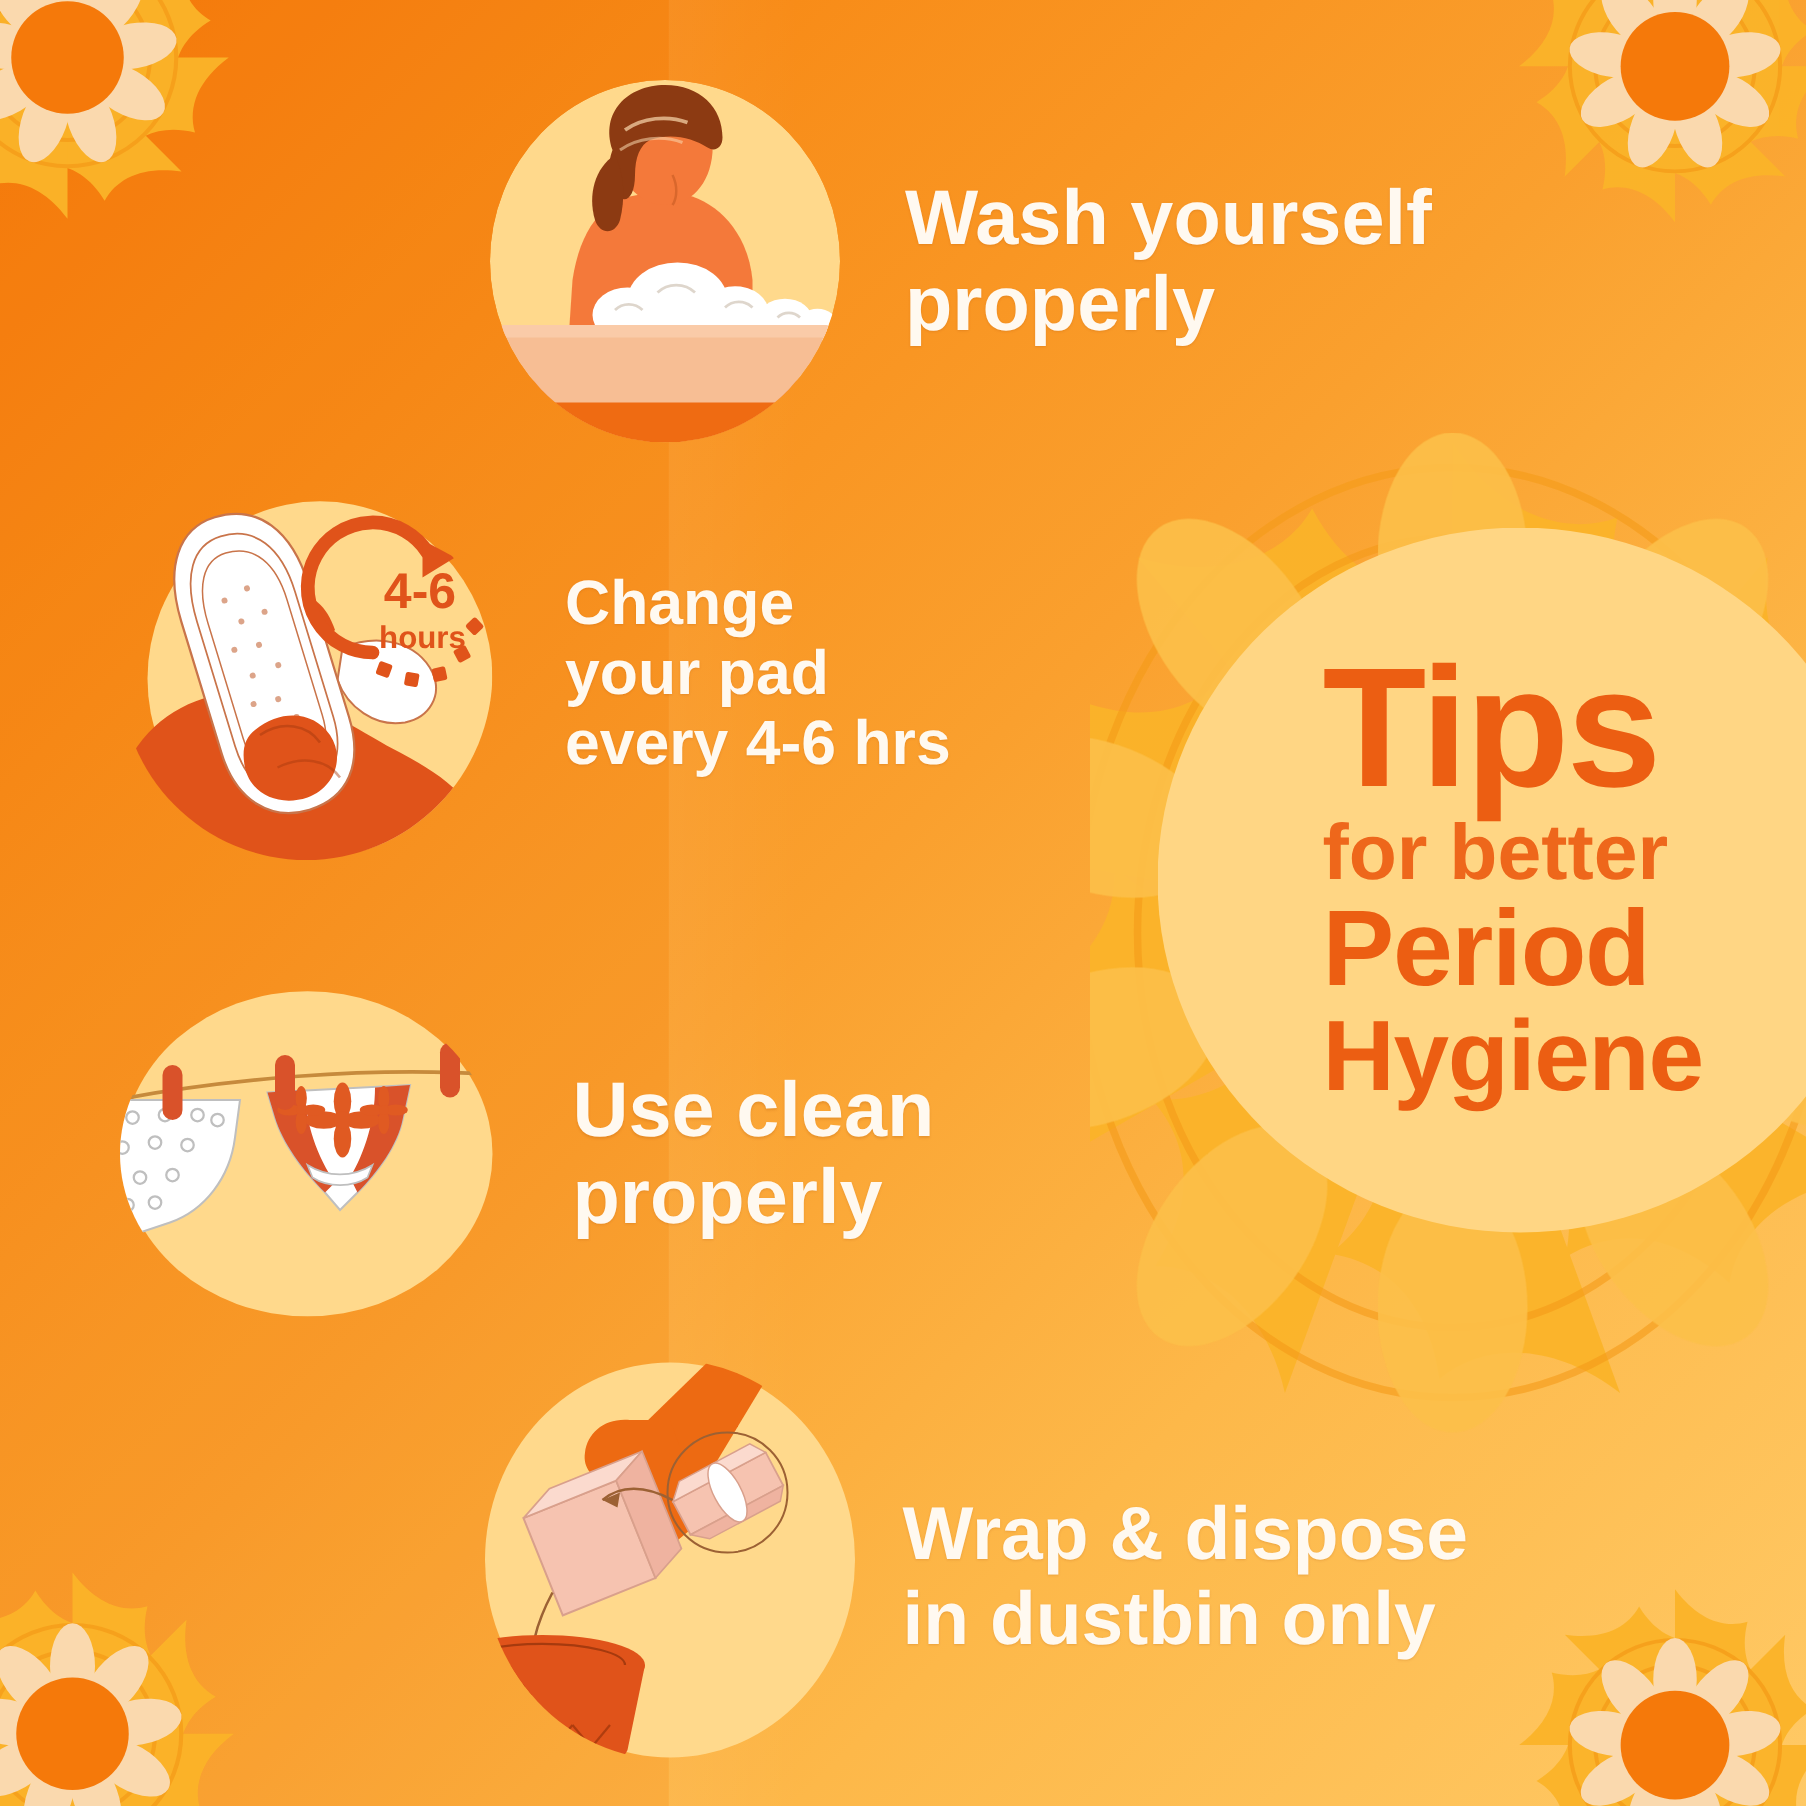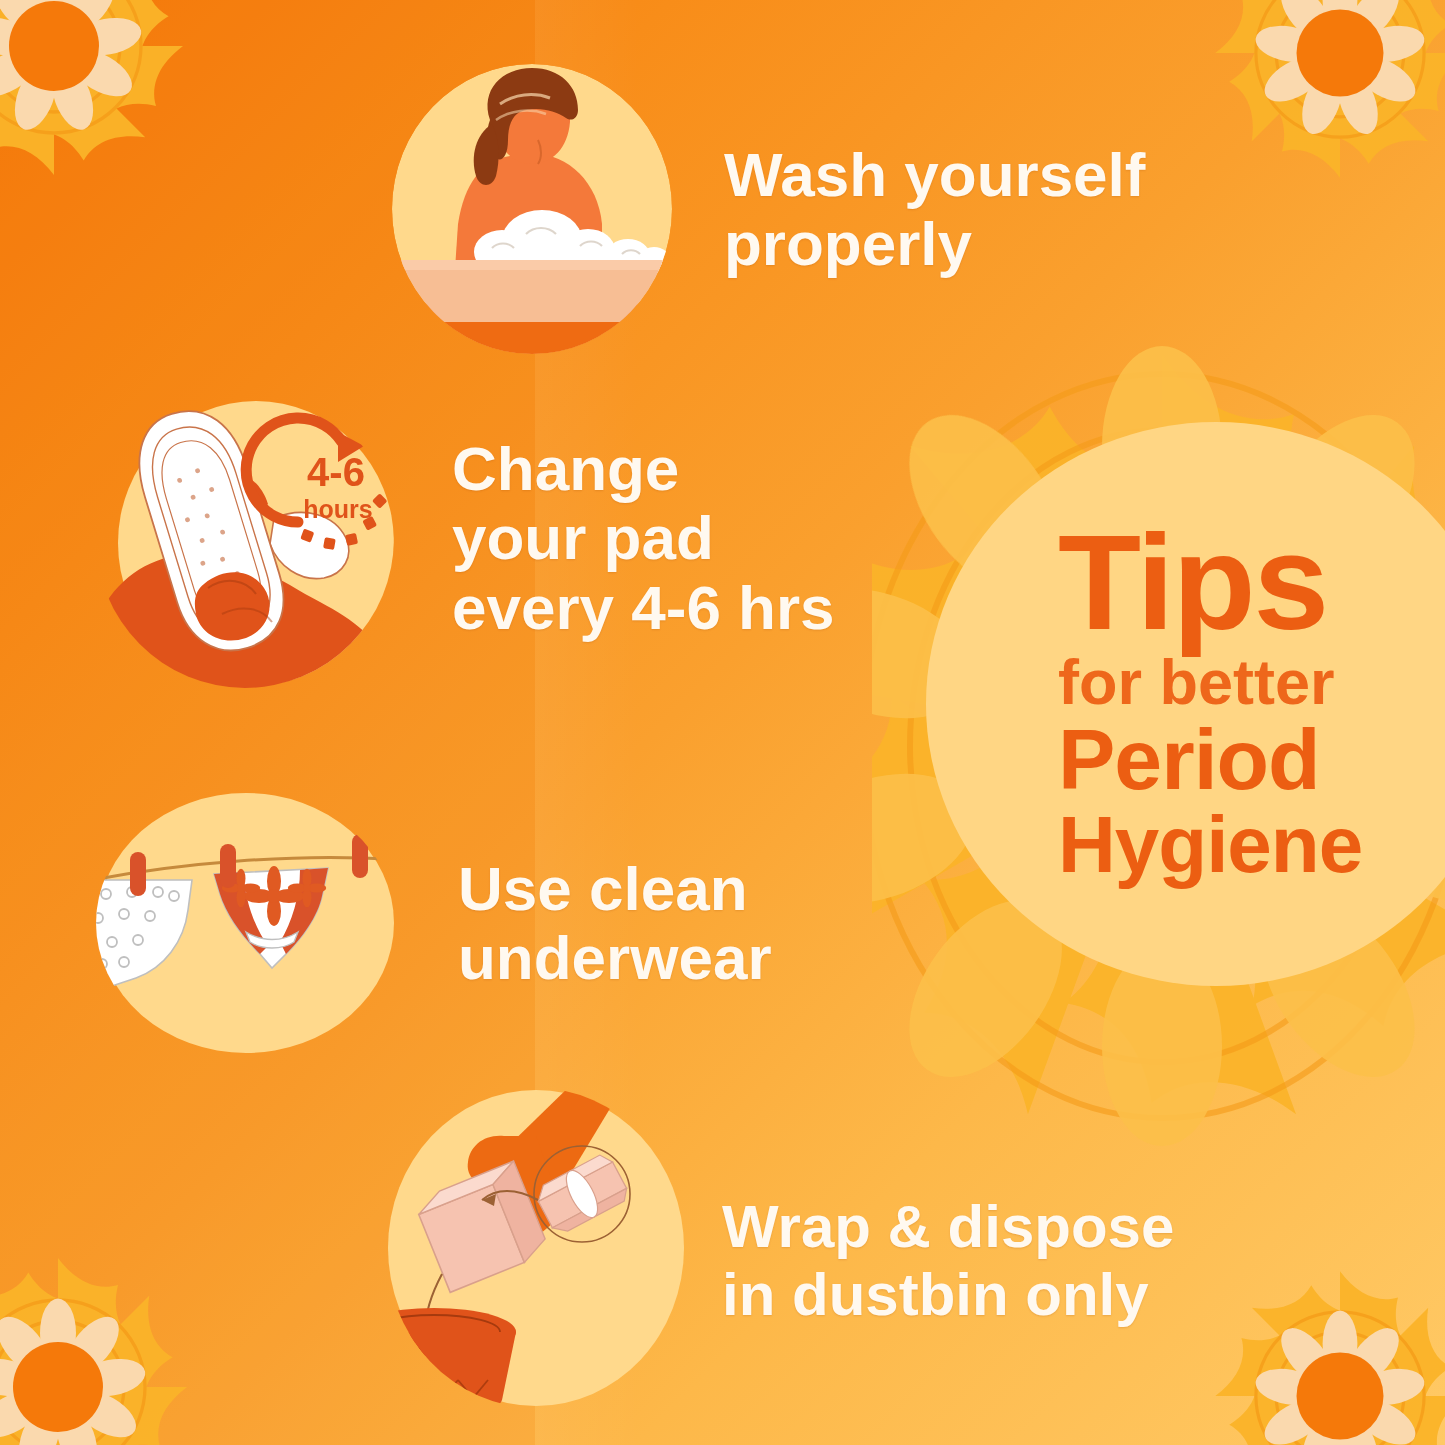--- a/index.html
+++ b/index.html
@@ -101,21 +101,21 @@
     text-shadow: 0 1px 2px rgba(150,60,0,0.18);
     white-space: pre-line;
   }
 
   #tip-1 { left: 392px; top: 64px; }
   #tip-1 .tip-icon { width: 280px; height: 290px; border-radius: 50%; }
   #tip-1 .tip-text { font-size: 62px; margin-left: 52px; }
 
   #tip-2 { left: 96px; top: 388px; }
   #tip-2 .tip-icon { width: 298px; height: 300px; }
-  #tip-2 .tip-text { font-size: 62px; margin-left: 58px; }
+  #tip-2 .tip-text { font-size: 50px; margin-left: 58px; }
 
   #tip-3 { left: 96px; top: 792px; }
   #tip-3 .tip-icon { width: 300px; height: 262px; }
   #tip-3 .tip-text { font-size: 62px; margin-left: 62px; }
 
   #tip-4 { left: 386px; top: 1088px; }
   #tip-4 .tip-icon { width: 300px; height: 320px; }
   #tip-4 .tip-text { font-size: 60px; margin-left: 36px; margin-top: 25px; }
 
   svg { display: block; }
@@ -473,21 +473,21 @@
         </g>
 
         <g fill="#D9522A">
           <rect x="34" y="60" width="16" height="44" rx="8"></rect>
           <rect x="124" y="52" width="16" height="44" rx="8"></rect>
           <rect x="256" y="42" width="16" height="44" rx="8"></rect>
         </g>
       </svg>
     </div>
     <div class="tip-text">Use clean
-underwear</div>
+properly</div>
   </div>
 
   <div class="tip" id="tip-4">
     <div class="tip-icon">
       <svg viewBox="0 0 300 320" width="300" height="320" aria-hidden="true">
         <ellipse cx="150" cy="160" rx="148" ry="158" fill="#FFD98C"></ellipse>
 
         <path d="M188 -6 L240 -6 L170 110 C158 128 134 132 118 120 C102 108 100 84 112 68 Z" fill="#ED6A12"></path>
         <path d="M118 48 C98 46 84 58 82 74 C80 86 88 96 100 96 C86 98 78 108 80 120 C82 132 94 138 108 134 C96 140 92 152 98 162 C104 172 118 174 130 166 L178 126 L150 48 Z" fill="#ED6A12"></path>
 

